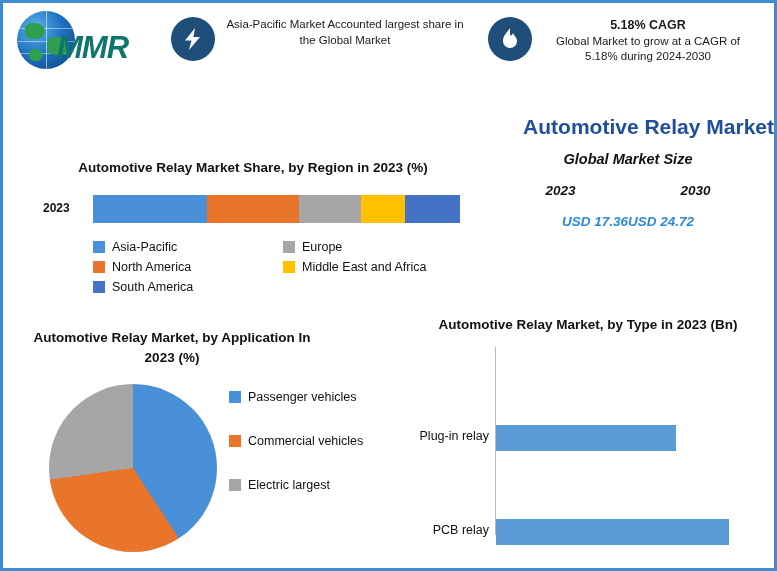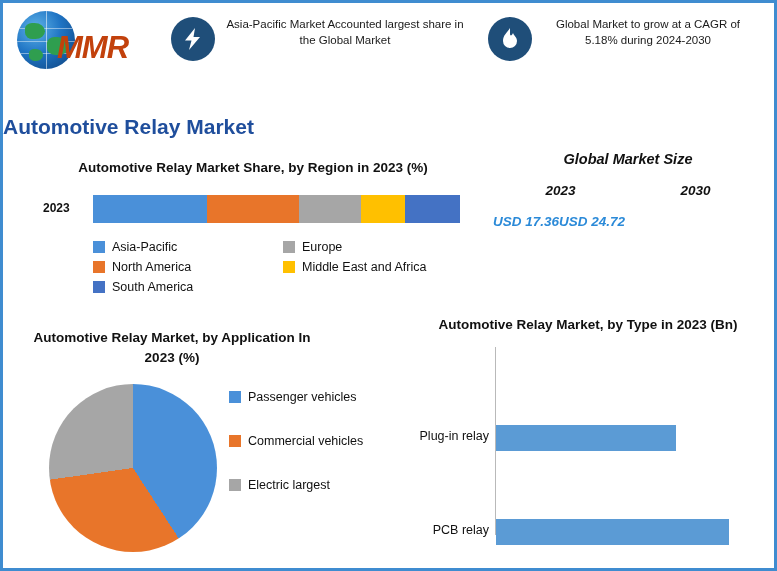--- a/index.html
+++ b/index.html
@@ -74,21 +74,21 @@
   .globe .land2 { left: 30px; top: 26px; width: 22px; height: 18px; }
   .globe .land3 { left: 12px; top: 38px; width: 14px; height: 12px; }
   .logo-text {
     position: absolute;
     left: 40px;
     top: 19px;
     font-size: 31px;
     font-weight: bold;
     font-style: italic;
     letter-spacing: -1px;
-    color: #c2410c;
+    color: #0f766e;
   }
 
   .kpi {
     position: absolute;
     top: 14px;
     display: flex;
     align-items: flex-start;
   }
   .kpi-circle {
     width: 44px;
@@ -120,21 +120,21 @@
   #kpi-1 .kpi-text { width: 240px; }
   #kpi-2 { left: 485px; width: 280px; }
   #kpi-2 .kpi-text { width: 212px; }
 
   
   .main-title {
     position: absolute;
     left: 0;
     top: 112px;
     width: 100%;
-    text-align: left;
+    text-align: right;
     font-size: 21px;
     font-weight: bold;
     color: #1f4e9c;
   }
 
   
   .sec-title {
     font-size: 13.5px;
     font-weight: bold;
     color: #111;
@@ -210,21 +210,21 @@
   #global-size .gm-years {
     display: flex;
     justify-content: space-around;
     margin-top: 16px;
     font-size: 13.5px;
     font-weight: bold;
     color: #111;
   }
   #global-size .gm-values {
     display: flex;
-    justify-content: flex-start;
+    justify-content: center;
     margin-top: 16px;
     font-size: 13.5px;
     font-weight: bold;
     color: #2b8ad8;
   }
   #global-size .gm-foot {
     margin-top: 19px;
     font-size: 13px;
     color: #111;
   }
@@ -336,20 +336,21 @@
       <div class="kpi-text">Asia-Pacific Market Accounted largest share in the Global Market</div>
     </div>
 
     <div class="kpi" id="kpi-2">
       <div class="kpi-circle">
         <svg width="20" height="24" viewBox="0 0 20 24" aria-hidden="true">
           <path d="M10 1 C7 6 3 8 3 14 a7 7 0 0 0 14 0 c0-4-3-5-4-8 -1 3-3 3-3 1z" fill="#ffffff"></path>
         </svg>
       </div>
       <div class="kpi-text">
+        <span class="kpi-title">5.18% CAGR</span>
         <span>Global Market to grow at a CAGR of 5.18% during 2024-2030</span>
       </div>
     </div>
   </div>
 
   <div class="main-title">Automotive Relay Market</div>
 
   <div id="region-block">
     <div class="sec-title">Automotive Relay Market Share, by Region in 2023 (%)</div>
 

